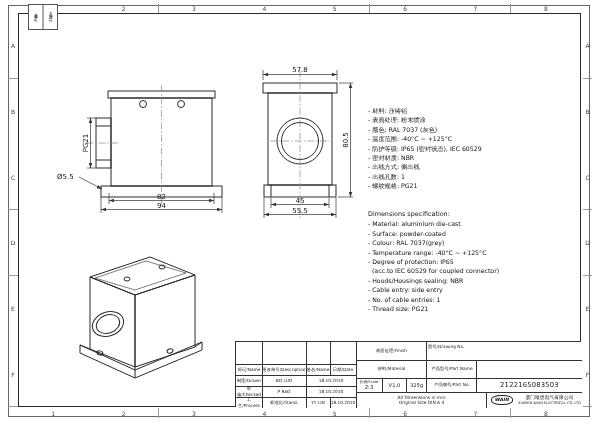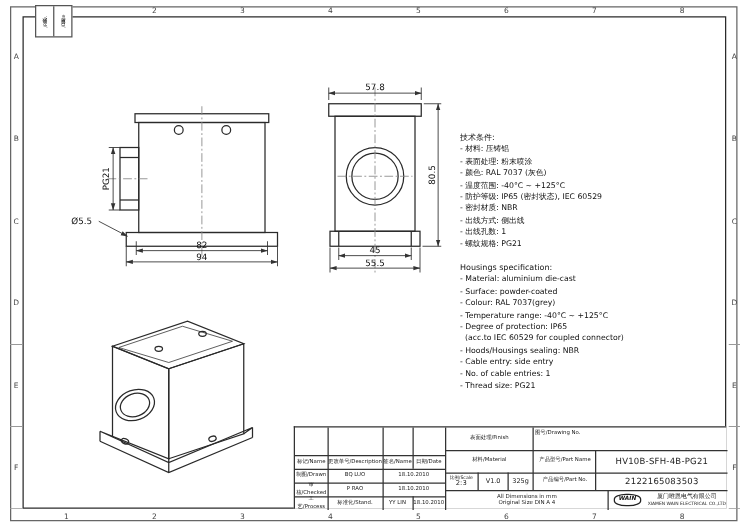--- a/index.html
+++ b/index.html
@@ -165,33 +165,32 @@
       <path d="M135,295 L90,277 L90,349 L135,367 Z"></path>
       <ellipse cx="108" cy="324" rx="16" ry="12" transform="rotate(-20 108 324)"></ellipse>
       <ellipse cx="108" cy="324" rx="12" ry="9" transform="rotate(-20 108 324)"></ellipse>
       <path d="M90,349 L80,345 M135,367 L135,370 M195,347 L202,342 M80,345 L135,370 L202,342 M80,345 L80,353 M135,370 L135,378 M202,342 L202,350 M80,353 L135,378 L202,350"></path>
       <ellipse cx="100" cy="353" rx="3" ry="2" transform="rotate(22 100 353)"></ellipse>
       <ellipse cx="170" cy="351" rx="3" ry="2" transform="rotate(-18 170 351)"></ellipse>
     </g>
   </svg>
 
   <div class="spec spec-cn">
-    <div class="spec-title">技术条件:</div>
   <div class="spec-line">- 材料: 压铸铝</div>
       <div class="spec-line">- 表面处理: 粉末喷涂</div>
       <div class="spec-line">- 颜色: RAL 7037 (灰色)</div>
       <div class="spec-line">- 温度范围: -40°C ~ +125°C</div>
       <div class="spec-line">- 防护等级: IP65 (密封状态), IEC 60529</div>
       <div class="spec-line">- 密封材质: NBR</div>
       <div class="spec-line">- 出线方式: 侧出线</div>
       <div class="spec-line">- 出线孔数: 1</div>
       <div class="spec-line">- 螺纹规格: PG21</div>
     </div>
   <div class="spec spec-en">
-    <div class="spec-title">Housings specification:</div>
+    <div class="spec-title">Dimensions specification:</div>
   <div class="spec-line">- Material: aluminium die-cast</div>
       <div class="spec-line">- Surface: powder-coated</div>
       <div class="spec-line">- Colour: RAL 7037(grey)</div>
       <div class="spec-line">- Temperature range: -40°C ~ +125°C</div>
       <div class="spec-line">- Degree of protection: IP65</div>
       <div class="spec-line">  (acc.to IEC 60529 for coupled connector)</div>
       <div class="spec-line">- Hoods/Housings sealing: NBR</div>
       <div class="spec-line">- Cable entry: side entry</div>
       <div class="spec-line">- No. of cable entries: 1</div>
       <div class="spec-line">- Thread size: PG21</div>
@@ -232,21 +231,20 @@
 
     <div class="tb-cell" style="left:0;top:55px;width:26px;height:11px;">工艺/Process</div>
     <div class="tb-cell" style="left:26px;top:55px;width:44px;height:11px;">标准化/Stand.</div>
     <div class="tb-cell" style="left:70px;top:55px;width:24px;height:11px;">YY LIN</div>
     <div class="tb-cell" style="left:94px;top:55px;width:26px;height:11px;">18.10.2010</div>
 
     <div class="tb-cell" style="left:121px;top:0;width:69px;height:18px;">表面处理/Finish</div>
     <div class="tb-cell" style="left:192px;top:1px;width:70px;height:8px;justify-content:flex-start;">图号/Drawing No.</div>
     <div class="tb-cell" style="left:121px;top:18px;width:69px;height:18px;">材料/Material</div>
     <div class="tb-cell" style="left:192px;top:18px;width:48px;height:18px;">产品型号/Part Name</div>
-    <div class="tb-cell tb-value" style="left:241px;top:18px;width:105px;height:18px;">HV10B-SFH-4B-PG21</div>
 
     <div class="tb-cell" style="left:120px;top:36px;width:26px;height:14px;flex-direction:column;">
       <div style="font-size:3.7px;">比例/Scale</div>
       <div style="font-size:5.4px;">2:3</div>
     </div>
     <div class="tb-cell" style="left:147px;top:36px;width:23px;height:14px;font-size:5.2px;">V1.0</div>
     <div class="tb-cell" style="left:171px;top:36px;width:19px;height:14px;font-size:5.2px;">325g</div>
     <div class="tb-cell" style="left:192px;top:36px;width:48px;height:14px;">产品编号/Part No.</div>
     <div class="tb-cell tb-value" style="left:241px;top:36px;width:105px;height:14px;">2122165083503</div>
 

